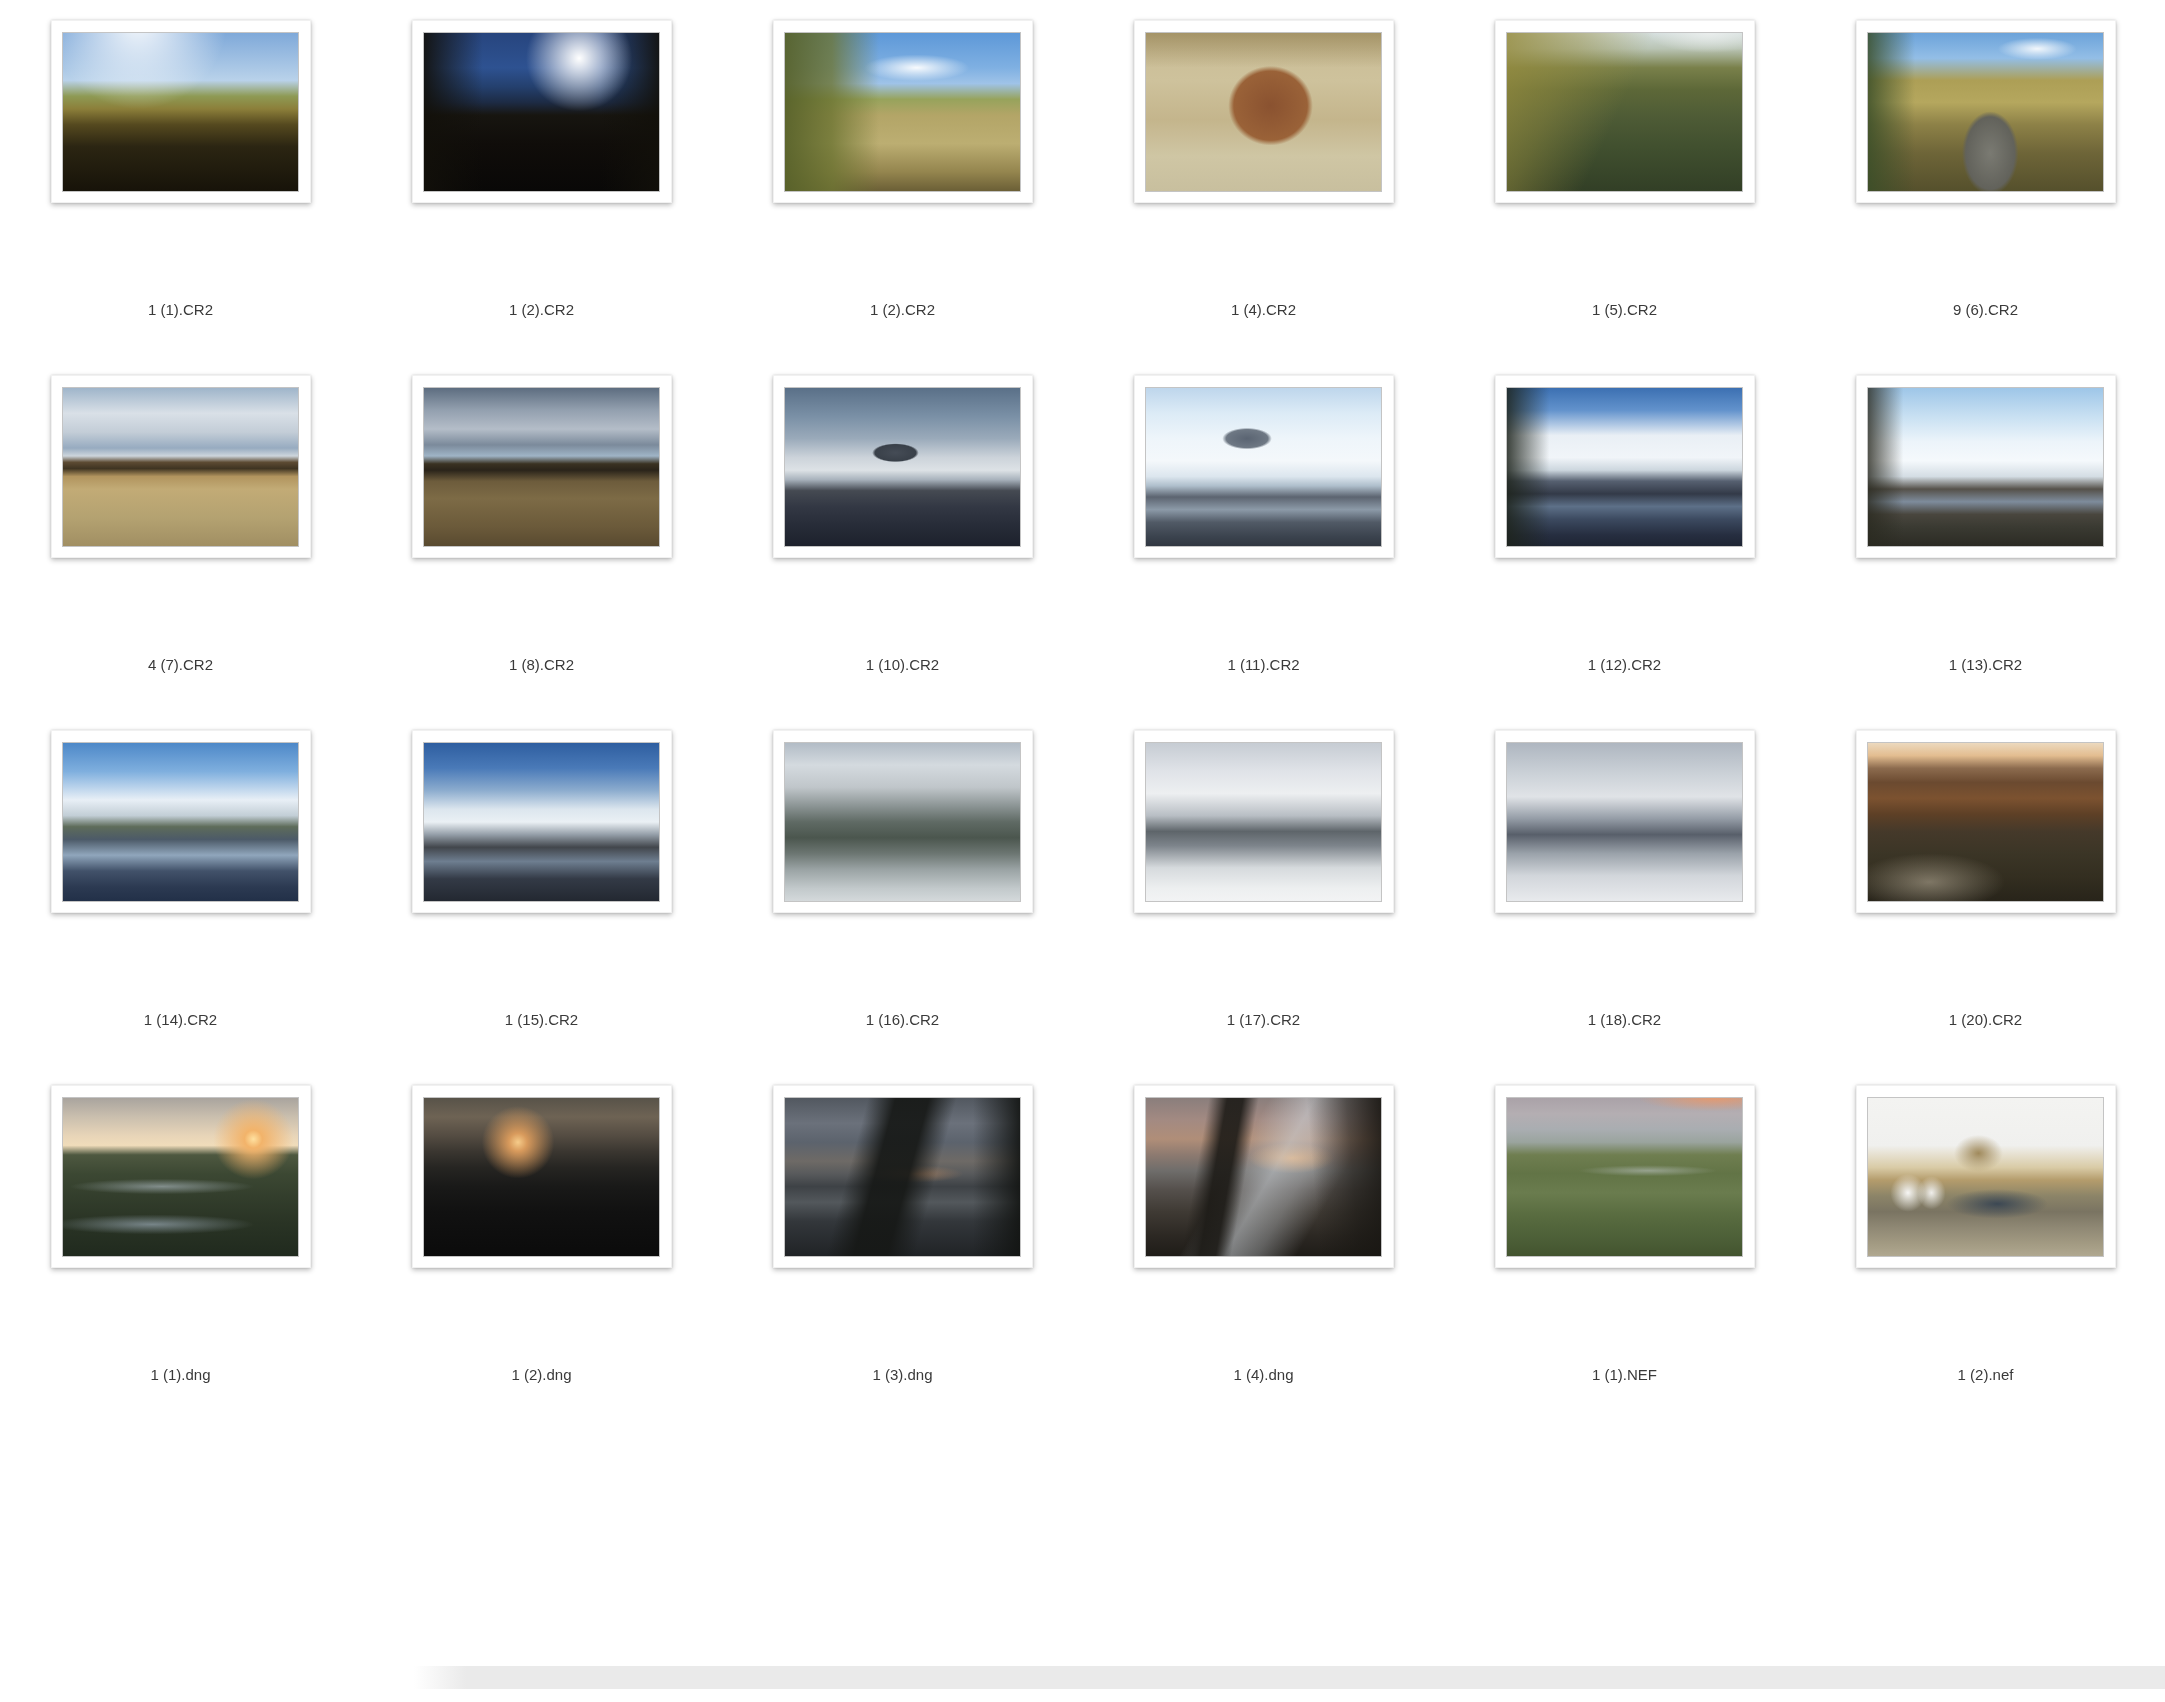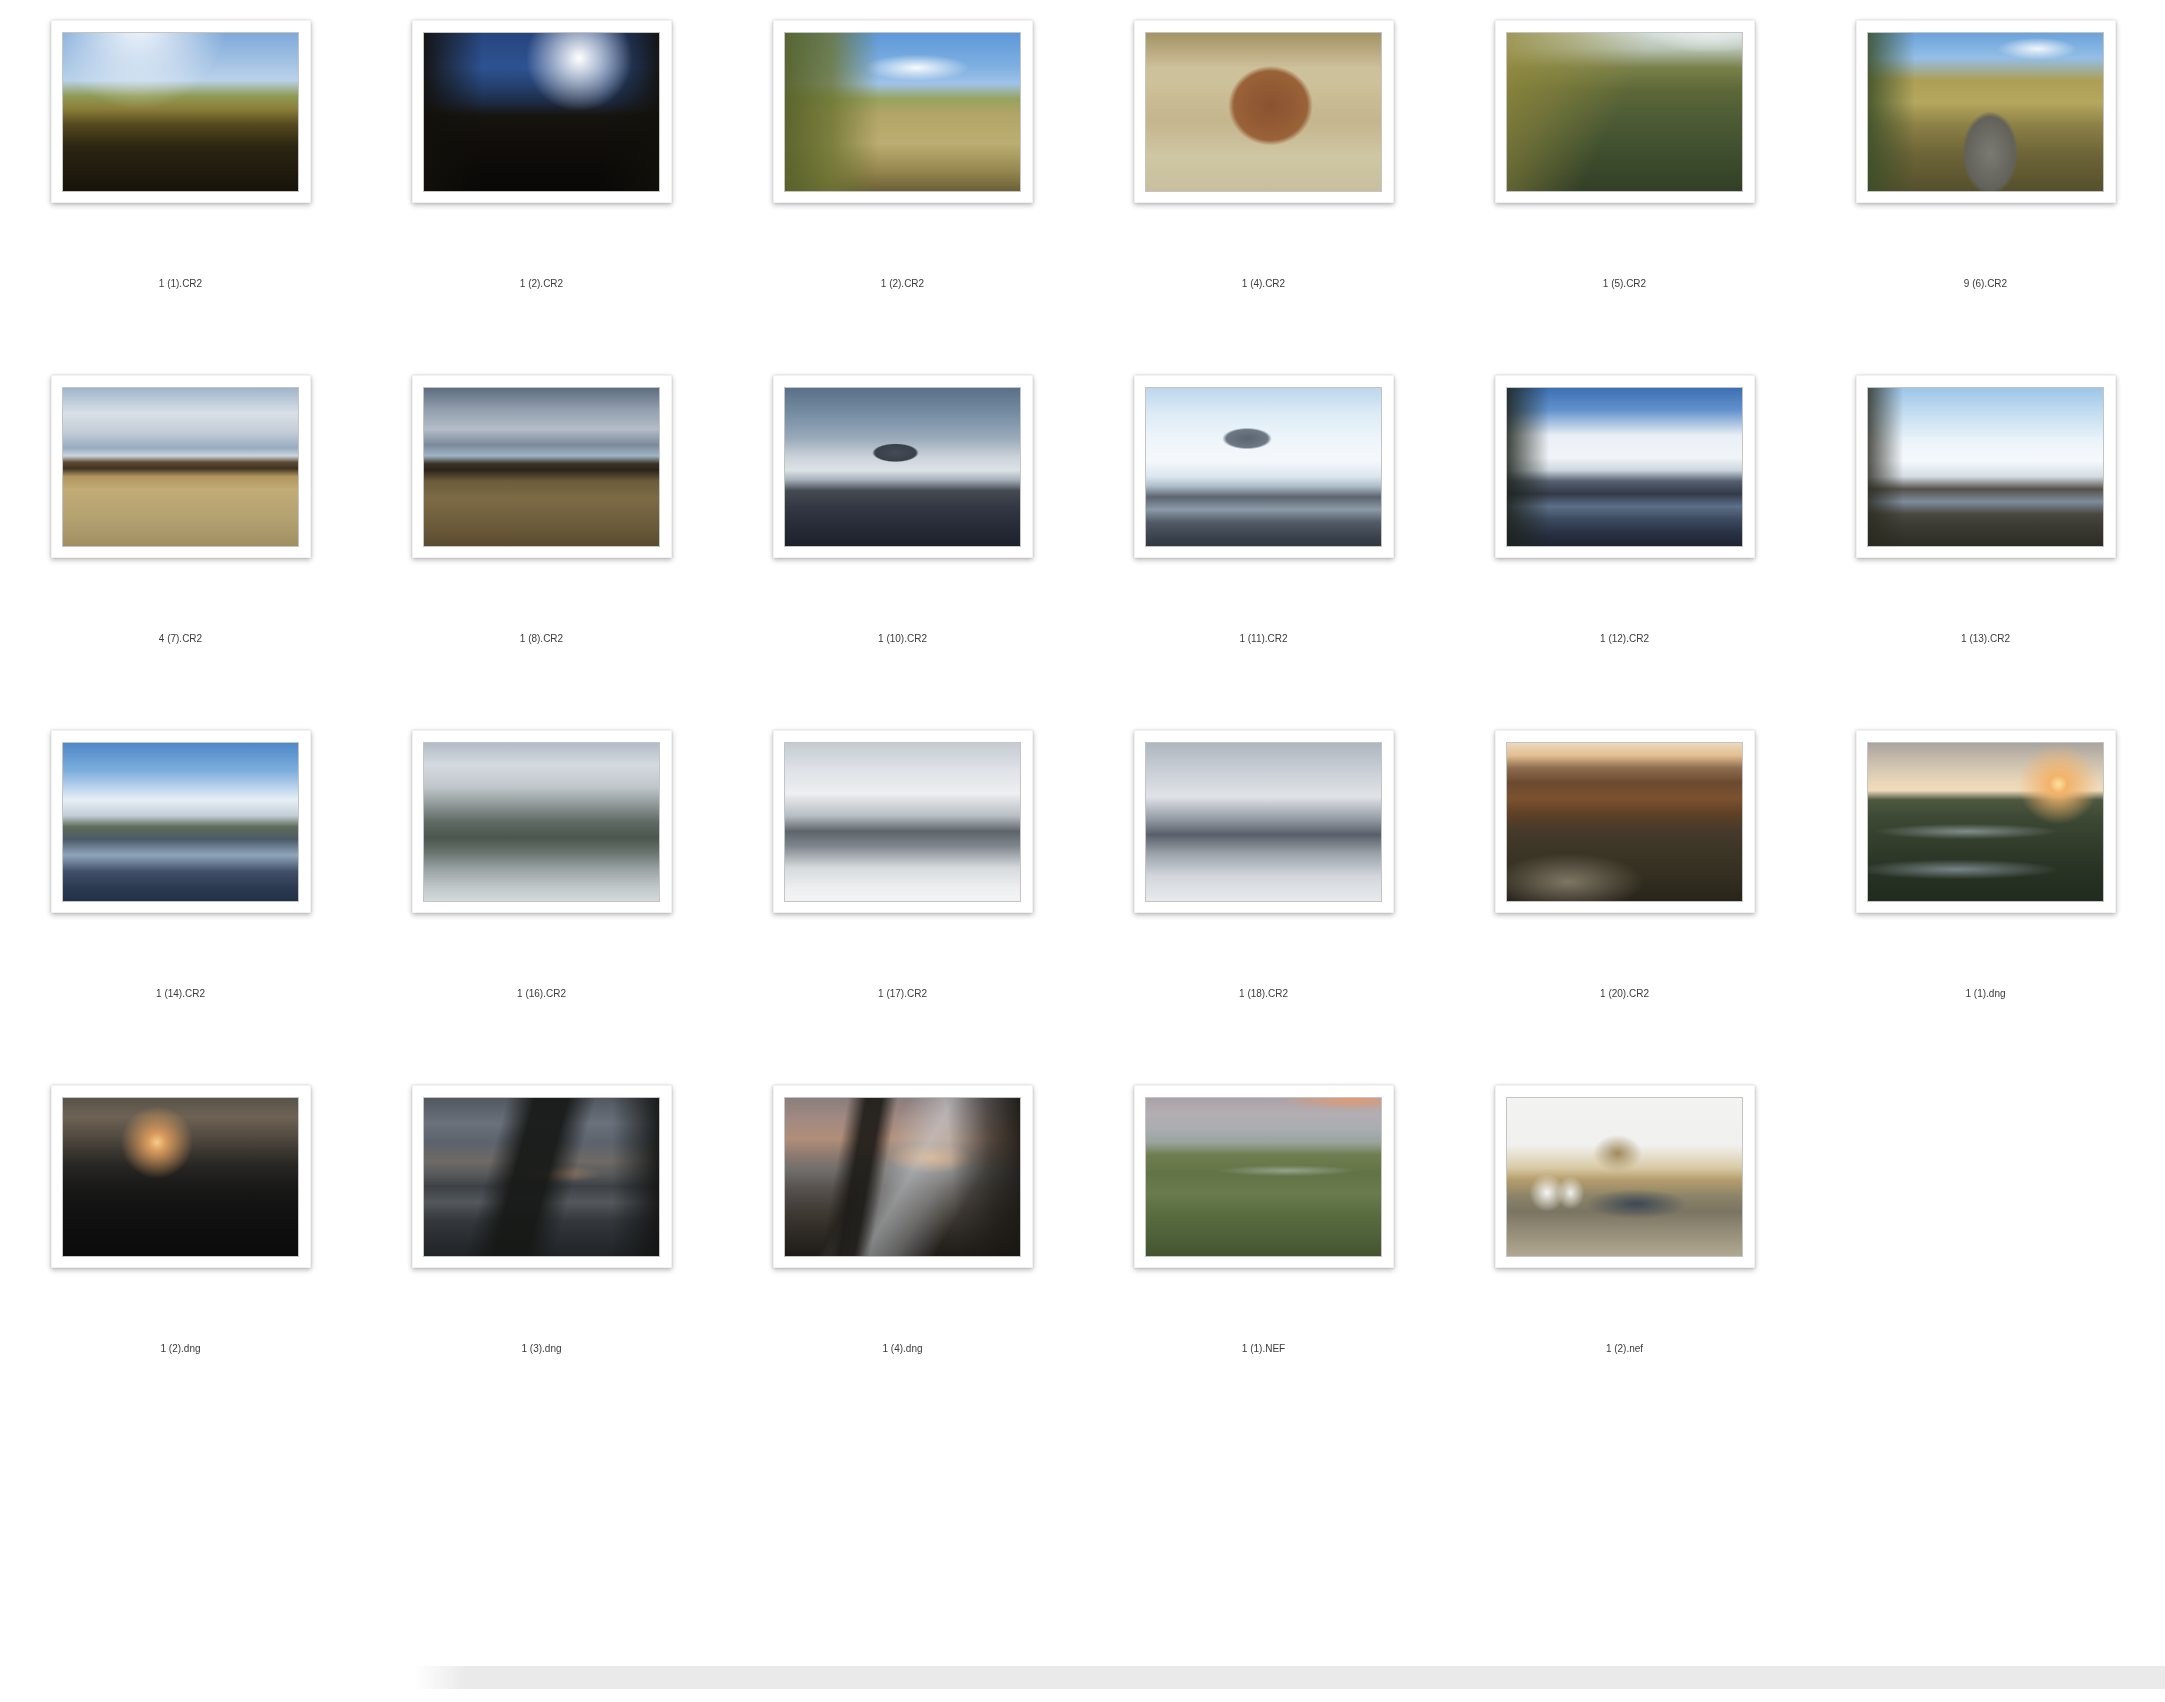--- a/index.html
+++ b/index.html
@@ -31,22 +31,22 @@
     border: 0.9px solid #f1f1f1;
     box-shadow: 0 1.7px 5.2px rgba(0,0,0,0.28), 0 0 1.7px rgba(0,0,0,0.12);
   }
   .photo {
     width: 235px;
     height: 158px;
     border: 0.9px solid #c4c4c4;
     background: #9a9a9a;
   }
   .caption {
-    margin-top: 74px;
-    font-size: 10px;
+    margin-top: 100px;
+    font-size: 15px;
     line-height: 13px;
     color: #3a3a3a;
     white-space: nowrap;
   }
   .bottom-strip {
     position: absolute;
     left: 414px;
     right: 0;
     top: 1666px;
     height: 23px;
@@ -144,20 +144,26 @@
     <div class="caption">1 (13).CR2</div>
   </div>
 
   <div class="cell">
     <figure class="card" title="Clouds over green ridge and flooded terraces">
       <div class="photo" style="background: linear-gradient(to bottom, #4d88c8 0%, #7fafde 18%, #e8eff6 36%, #c2ced6 46%, #5e6c5a 53%, #4c5a68 61%, #90a6bc 71%, #42526a 81%, #2c3a52 91%, #223048 100%)"></div>
     </figure>
     <div class="caption">1 (14).CR2</div>
   </div>
 
+  <div class="cell">
+    <figure class="card" title="Fog bank over terraced fields under deep blue sky">
+      <div class="photo" style="background: linear-gradient(to bottom, #2e5ea0 0%, #4a7ab8 16%, #8cacce 30%, #dce6ee 42%, #eaf0f4 50%, #949ea8 58%, #42464c 66%, #6e7e90 75%, #333a46 86%, #232831 100%)"></div>
+    </figure>
+    <div class="caption">1 (15).CR2</div>
+  </div>
 
   <div class="cell">
     <figure class="card" title="Hillside village in drifting fog">
       <div class="photo" style="background: linear-gradient(to bottom, #b2bcc6 0%, #d4dadf 14%, #c0c6ca 28%, #8b9494 40%, #5f6a64 50%, #4b564e 60%, #6c7672 70%, #9aa3a4 80%, #c2c9cb 92%, #d4d9db 100%)"></div>
     </figure>
     <div class="caption">1 (16).CR2</div>
   </div>
 
   <div class="cell">
     <figure class="card" title="Forested ridge shrouded in thick fog">

